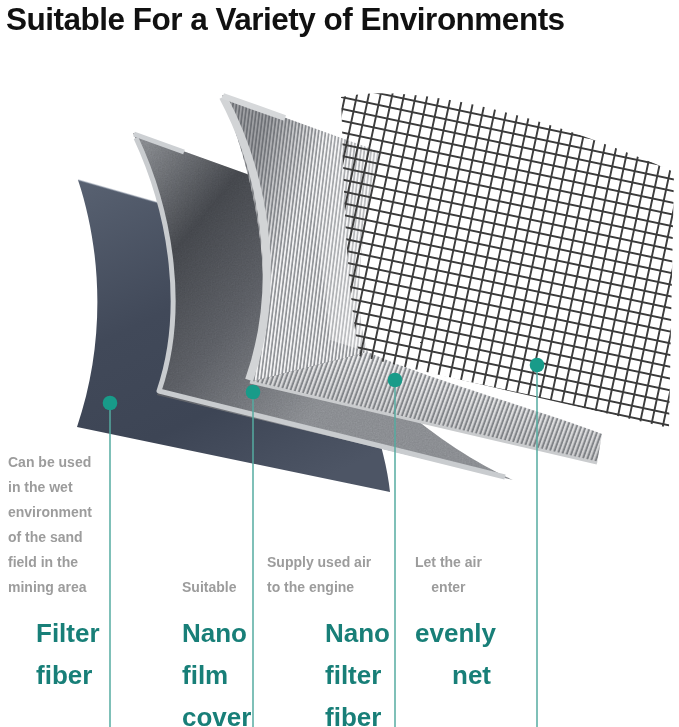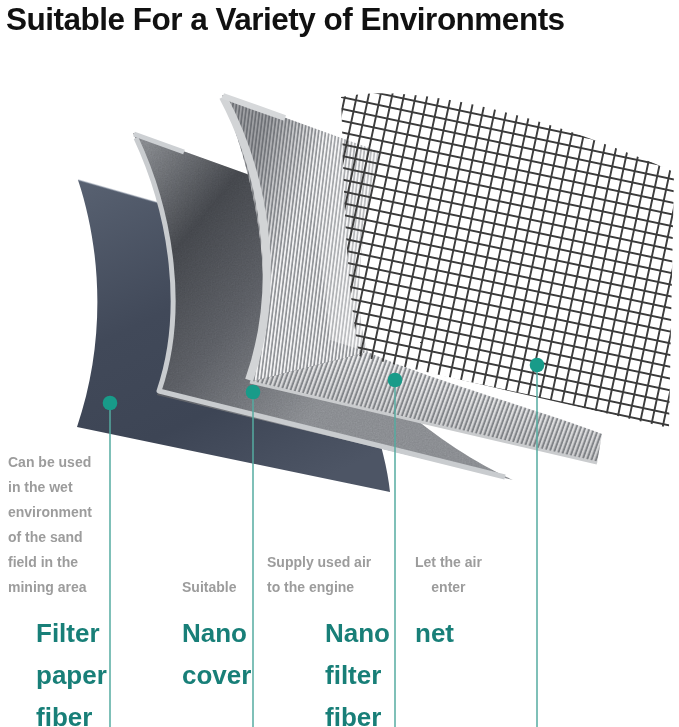--- a/index.html
+++ b/index.html
@@ -98,40 +98,41 @@
 
   <div class="col col1">
     <p class="desc" style="left:8px;">Can be used
 in the wet
 environment
 of the sand
 field in the
 mining area</p>
     <p class="label" style="left:36px;">
       <span>Filter</span>
-      <span>paper</span>
       <span>fiber</span>
     </p>
   </div>
   <div class="col col2">
     <p class="desc" style="left:182px;">Suitable</p>
     <p class="label" style="left:182px;">
       <span>Nano</span>
+      <span>film</span>
       <span>cover</span>
     </p>
   </div>
   <div class="col col3">
     <p class="desc" style="left:267px;">Supply used air
 to the engine</p>
     <p class="label" style="left:325px;">
       <span>Nano</span>
       <span>filter</span>
       <span>fiber</span>
     </p>
   </div>
   <div class="col col4">
     <p class="desc" style="left:415px;text-align:center;">Let the air
 enter</p>
     <p class="label" style="left:415px;">
+      <span>evenly</span>
       <span>net</span>
     </p>
   </div>
 </div>
 
 </body></html>

